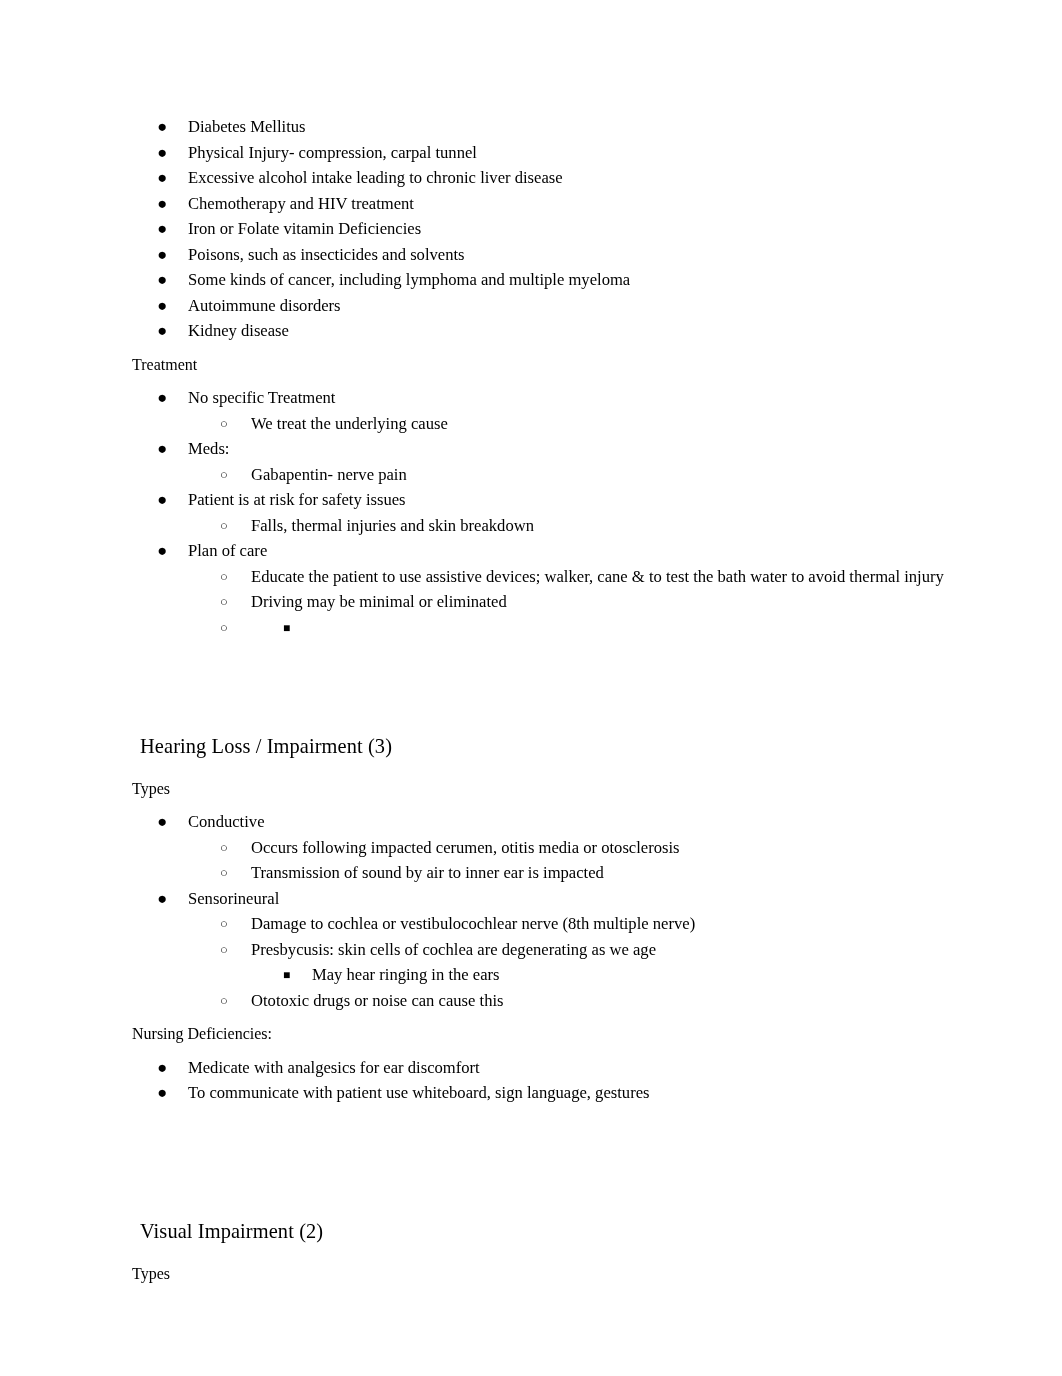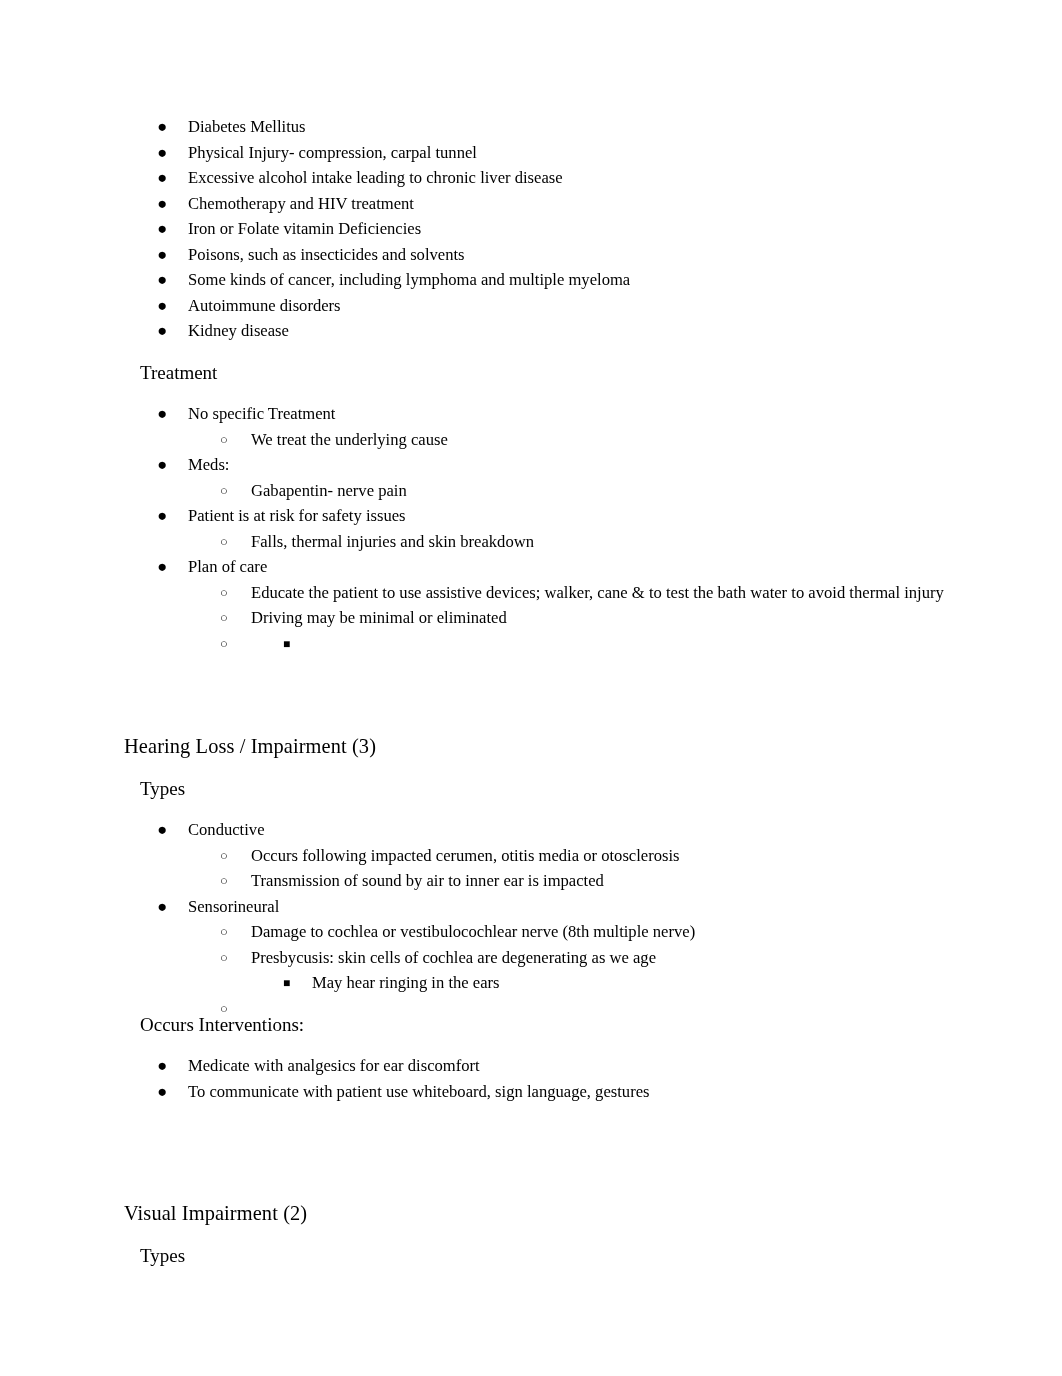--- a/index.html
+++ b/index.html
@@ -25,29 +25,29 @@
   }
   .content {
     position: absolute;
     left: 124px;
     top: 114px;
     width: 820px;
   }
 
   
   .p0 {
+    margin: 8px;
+    padding: 0;
+    font-size: 16px;
+    line-height: 25.5px;
+  }
+
+  
+  .heading {
     margin: 16px;
-    padding: 0;
-    font-size: 19px;
-    line-height: 25.5px;
-  }
-
-  
-  .heading {
-    margin: 0;
     padding: 0;
     font-size: 20.4px;
     line-height: 27px;
     font-weight: normal;
     letter-spacing: 0.1px;
   }
 
   
   .li {
     position: relative;
@@ -235,25 +235,26 @@
         <span class="txt">Presbycusis: skin cells of cochlea are degenerating as we age</span>
       </div>
 
       <div class="li lvl3">
         <span class="marker">■</span>
         <span class="txt">May hear ringing in the ears</span>
       </div>
 
       <div class="li lvl2">
         <span class="marker">○</span>
-      </div>
-
-    </div>
-
-    <div class="p0">Occurs Interventions:</div>
+        <span class="txt">Ototoxic drugs or noise can cause this</span>
+      </div>
+
+    </div>
+
+    <div class="p0">Nursing Deficiencies:</div>
 
     <div>
 
       <div class="li lvl1">
         <span class="marker">●</span>
         <span class="txt">Medicate with analgesics for ear discomfort</span>
       </div>
 
       <div class="li lvl1">
         <span class="marker">●</span>

